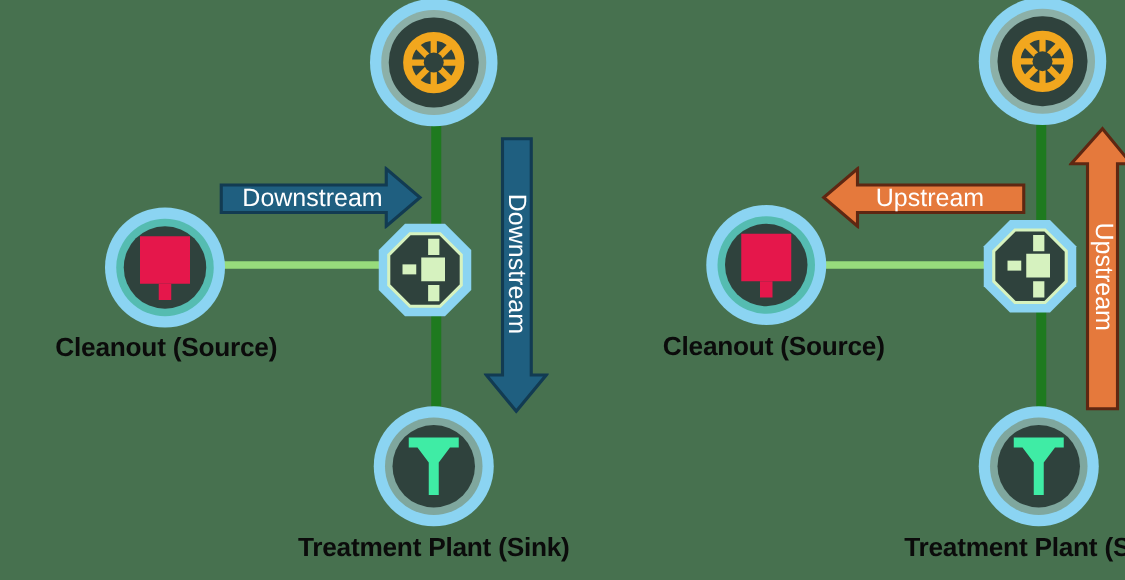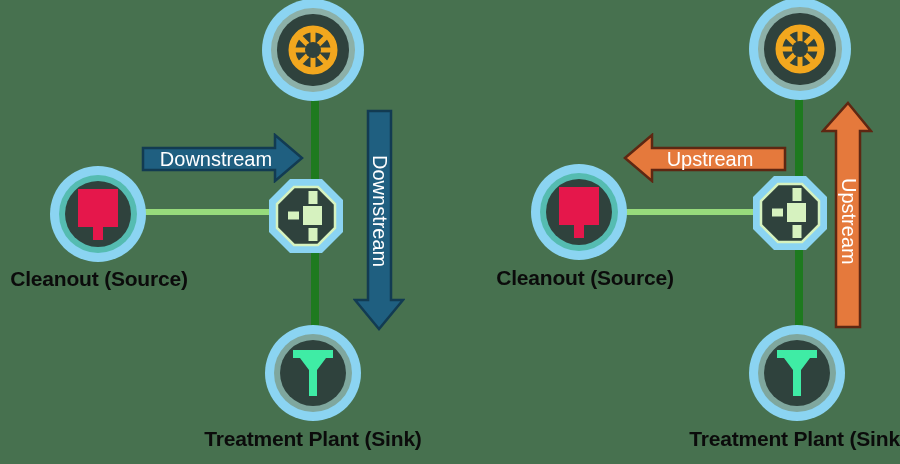--- a/index.html
+++ b/index.html
@@ -1,18 +1,18 @@
 <!DOCTYPE html>
 <html style="--bg: #47714F; --arrow-down-fill: #1F5F80; --arrow-down-border: #123B52; --arrow-up-fill: #E5793C; --arrow-up-border: #5E2712; --arrow-text: #FFFFFF; --line-dark: #1E7A1F; --line-light: #97DB7C; --ring-outer: #8BD4F2; --ring-mid-sage: #8CB0A8; --ring-mid-teal: #55BCB1; --ring-mid-sea: #7FA79E; --node-core: #2F423D; --wheel-orange: #F2A71E; --cleanout-red: #E5174B; --funnel-mint: #3FECA5; --octagon-pale: #D6F2BF; --label-text: #0B0B0B;"><head>
 <meta charset="utf-8">
 <style>
   html,body{margin:0;padding:0;}
   body{font-family:"Liberation Sans", sans-serif;}
   .canvas{position:relative;width:900px;height:464px;background:var(--bg);overflow:hidden;}
-  .diagram{position:absolute;inset:0;}
+  .diagram{position:absolute;inset:0;margin-left:34px;}
 
   
   .vline{position:absolute;width:8px;background:var(--line-dark);z-index:1;}
   .hline{position:absolute;height:6px;background:var(--line-light);z-index:1;}
 
   
   .node{position:absolute;border-radius:50%;background:var(--ring-outer);
         display:flex;align-items:center;justify-content:center;z-index:2;}
   .node .mid{width:82%;height:82%;border-radius:50%;display:flex;align-items:center;justify-content:center;}
   .node .core{width:85%;height:85%;border-radius:50%;background:var(--node-core);

